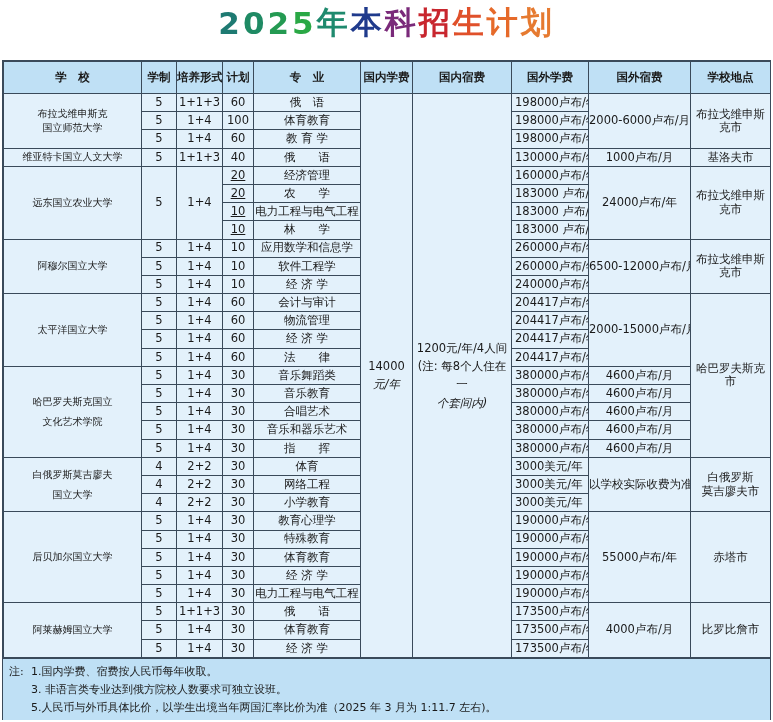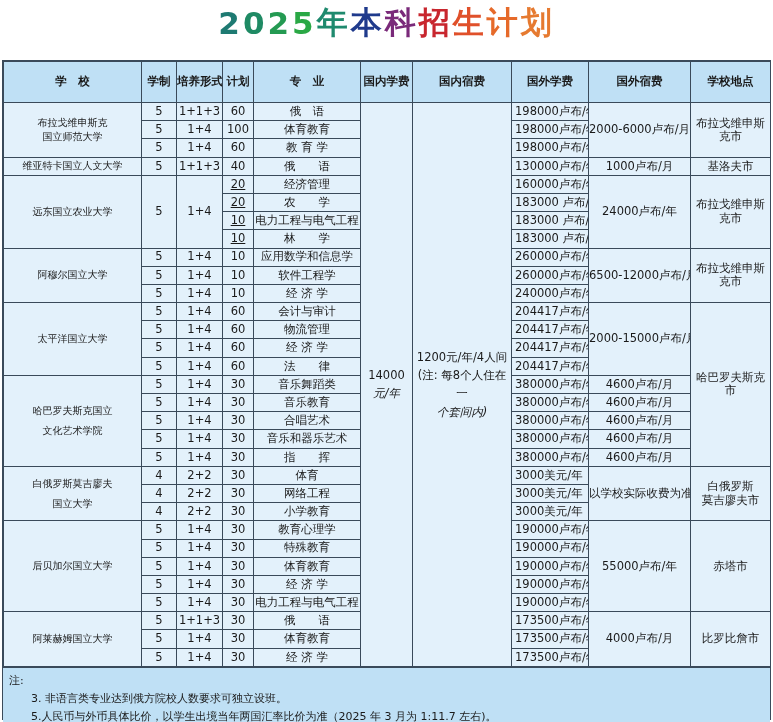--- a/index.html
+++ b/index.html
@@ -24,21 +24,21 @@
     width: 767px;
     font-size: 11.5px;
   }
   table.plan th, table.plan td {
     border: 1px solid #3a4a5a;
     text-align: center; vertical-align: middle;
     padding: 0; height: 18.2px; line-height: 1.15;
     white-space: nowrap; overflow: hidden;
   }
   table.plan thead th {
-    background: #bfe0f5; font-weight: bold; height: 41px; font-size: 11.5px;
+    background: #bfe0f5; font-weight: bold; height: 32px; font-size: 11.5px;
   }
   table.plan td { background: #e3f1fb; }
   table.plan td.grey-l { border-left-color: #9aa5ad; text-decoration: underline; }
   table.plan td.school { white-space: normal; font-size: 10px; line-height: 1.4; }
   table.plan td.wrap-txt { white-space: normal; }
   table.plan td.tuition { text-align: left; padding-left: 3px; }
 
   .notes {
     background: #bfe0f5; border-top: 1px solid #3a4a5a;
     height: 62px; padding: 4px 6px; font-size: 11px; position: relative;
@@ -381,20 +381,21 @@
           <td>30</td>
           <td>经 济 学</td>
           <td class="tuition">173500卢布/年</td>
         </tr>
       </tbody>
   </table>
 
   <div class="notes">
     <div class="row">
       <span class="prefix">注:</span>
+      <span class="c1">1.国内学费、宿费按人民币每年收取。</span>
     </div>
     <div class="row">
       <span class="prefix"></span>
       <span class="c1">3. 非语言类专业达到俄方院校人数要求可独立设班。</span>
     </div>
     <div class="row">
       <span class="prefix"></span>
       <span class="c2">5.人民币与外币具体比价，以学生出境当年两国汇率比价为准（2025 年 3 月为 1:11.7 左右)。</span>
     </div>
   </div>

